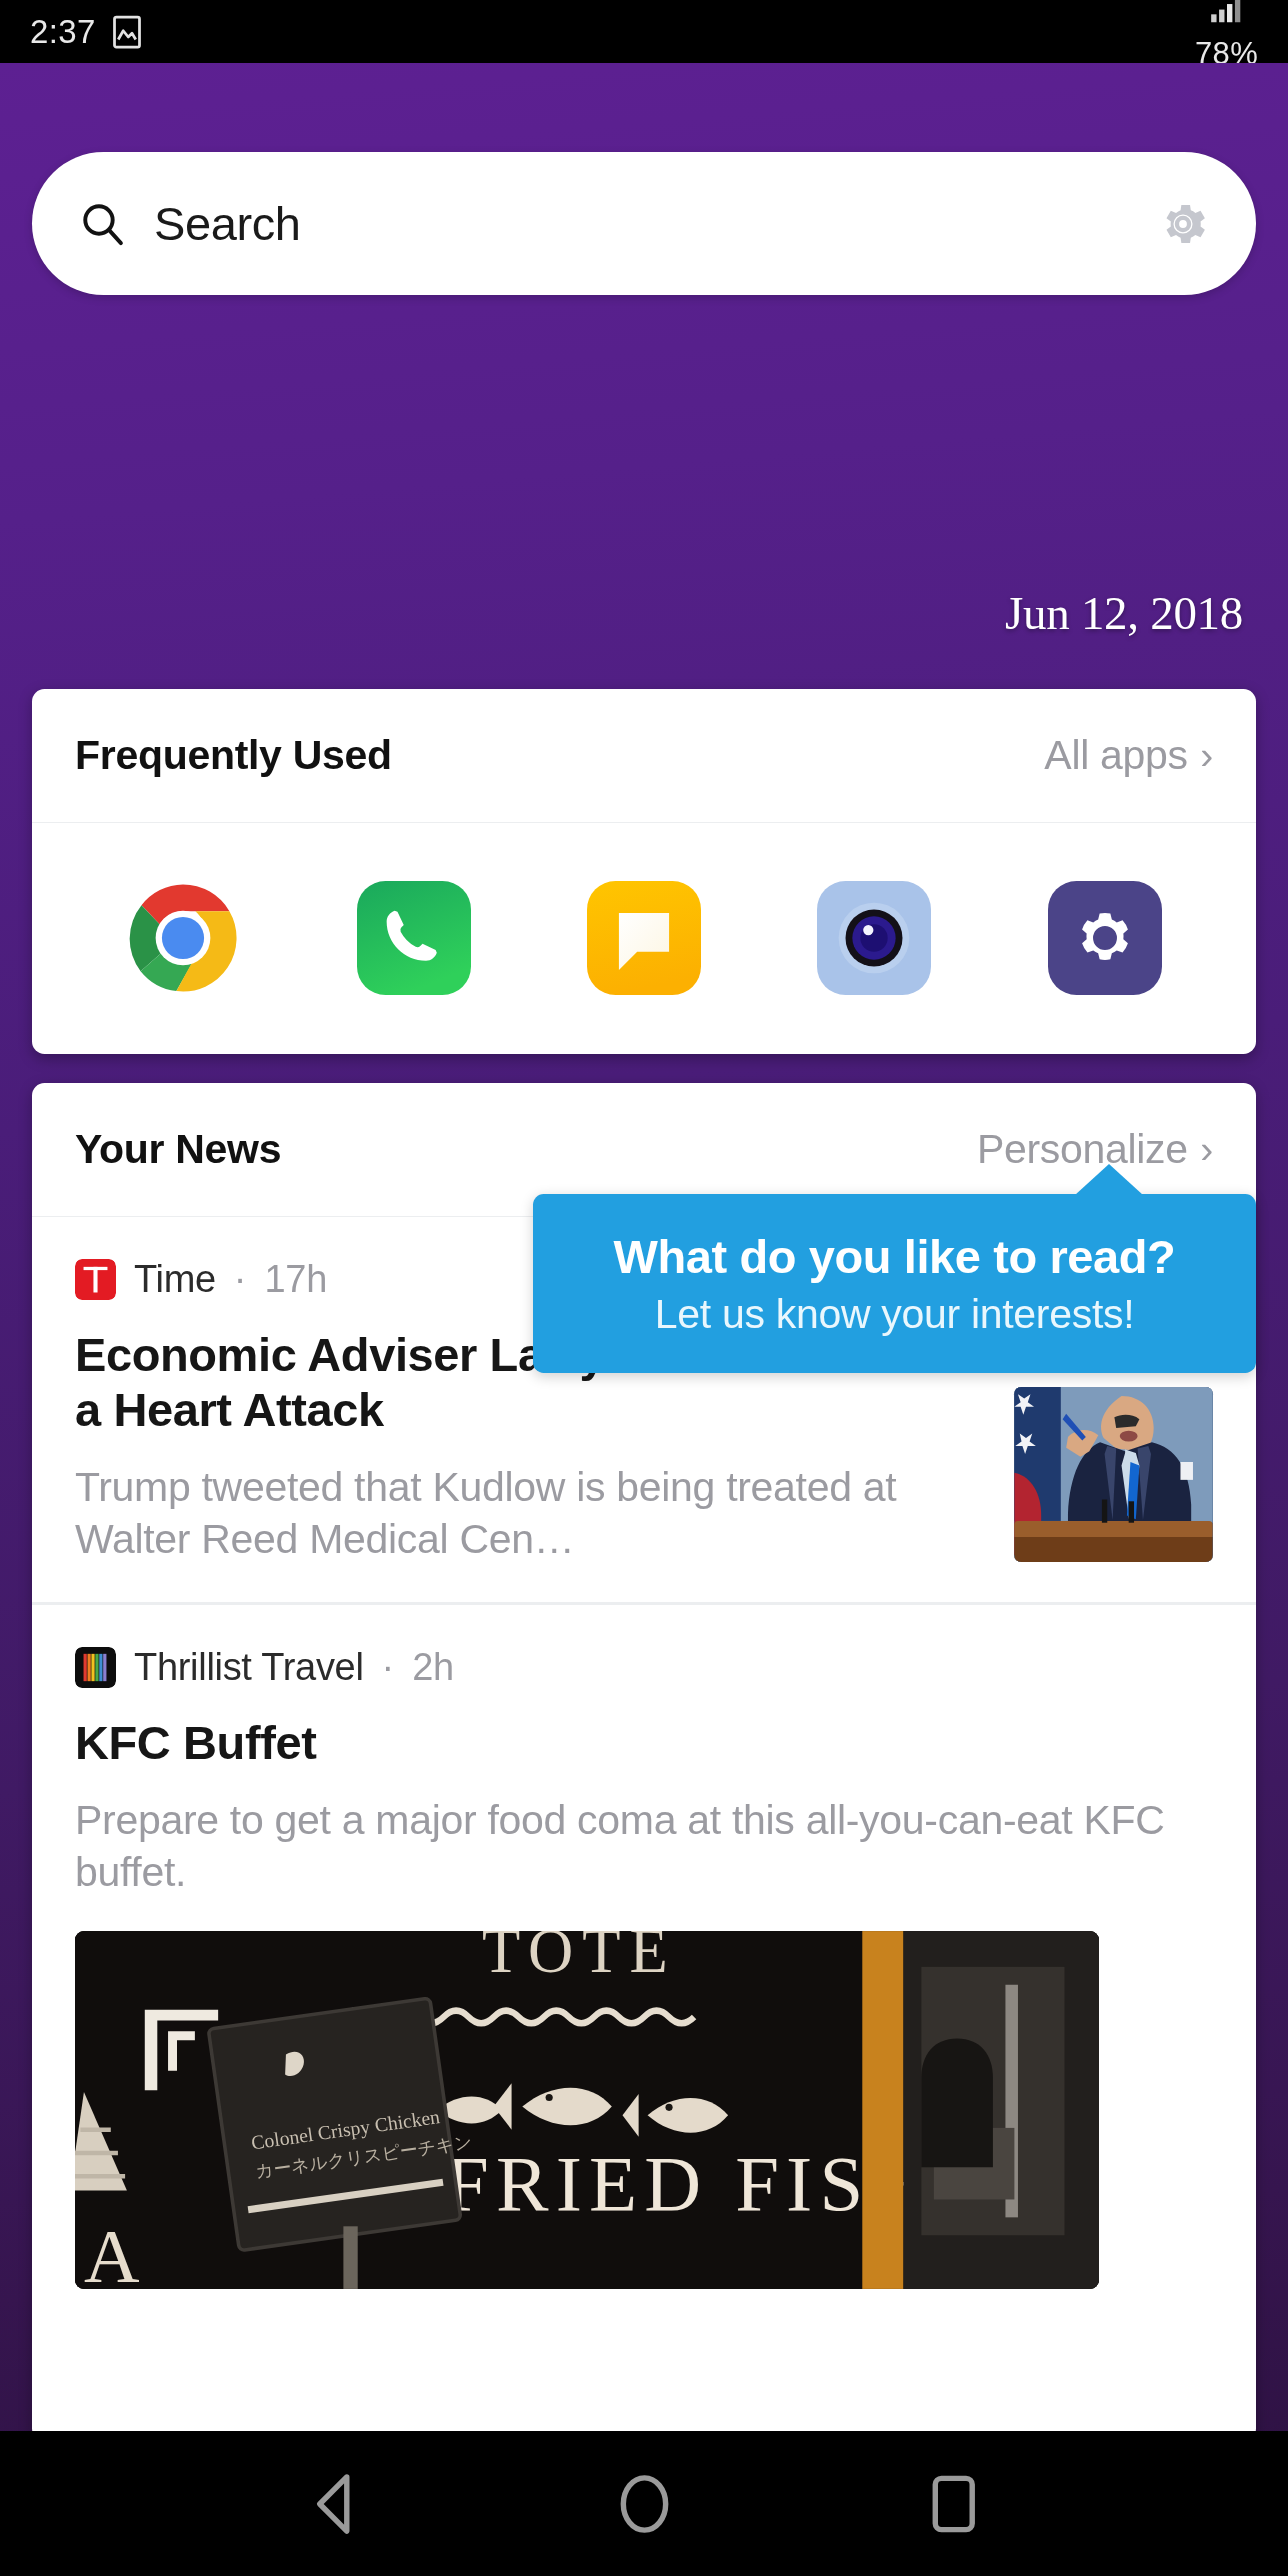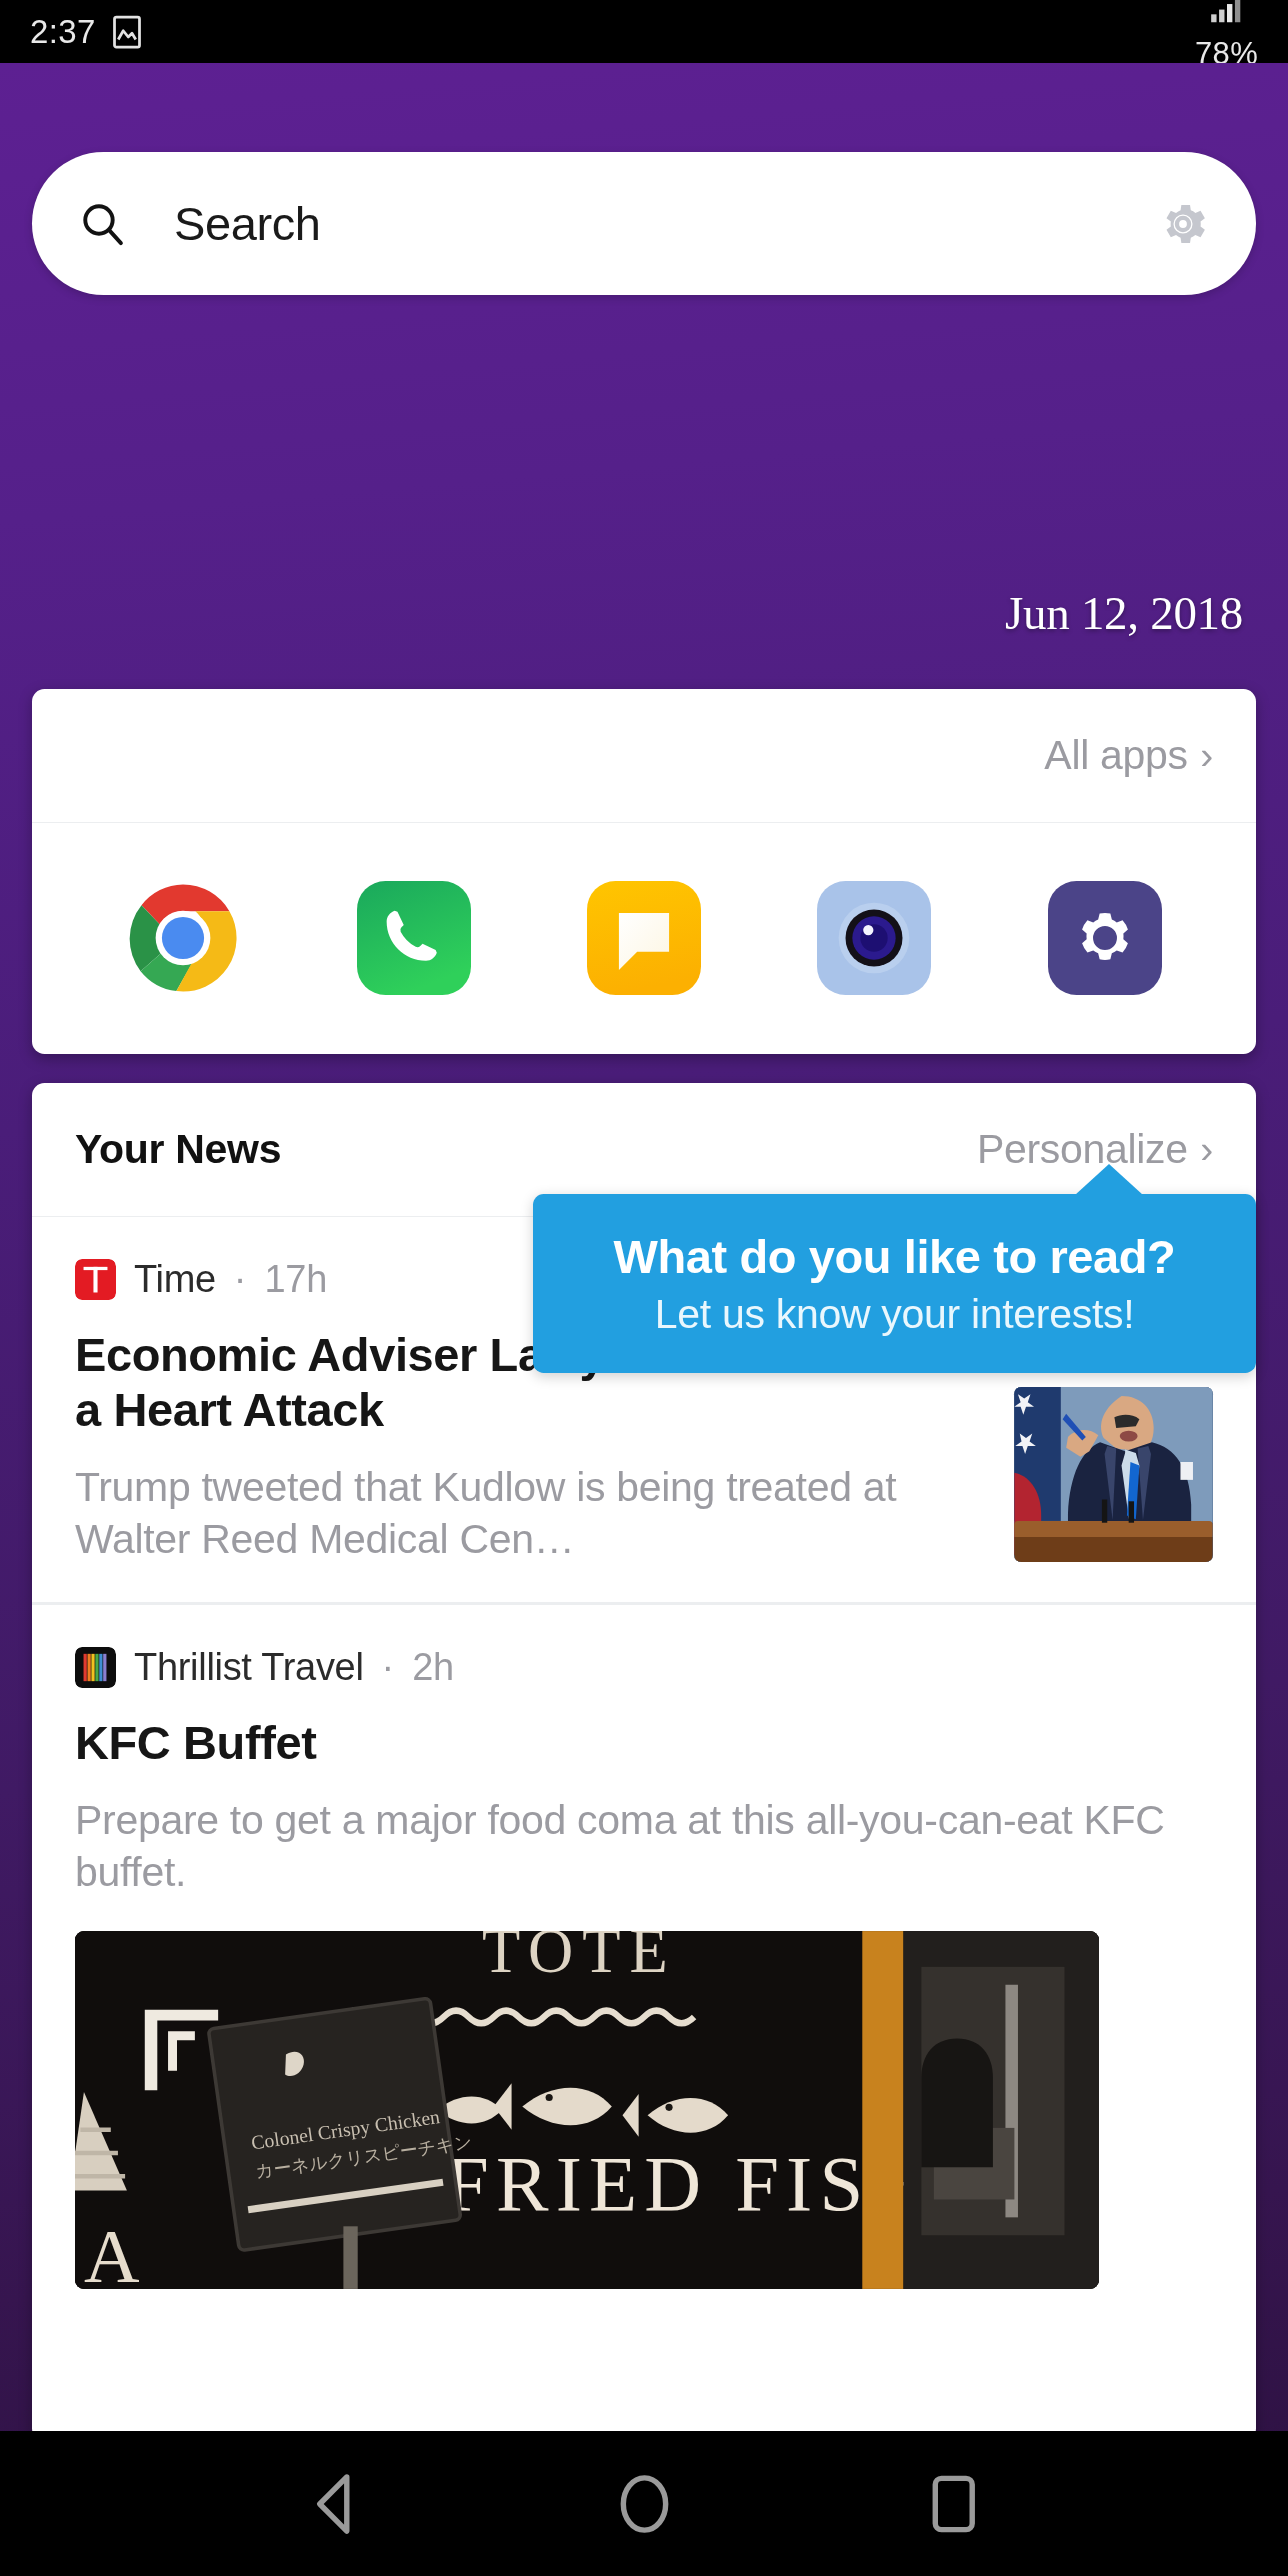--- a/index.html
+++ b/index.html
@@ -31,21 +31,21 @@
 
   
   .search-bar{
     position:absolute; top:89px; left:32px; width:1224px; height:143px;
     background:#fff; border-radius:72px;
     display:flex; align-items:center; padding:0 47px;
     box-shadow:0 2.7px 9px rgba(0,0,0,.18);
   }
   .search-icon{ width:47px; height:47px; flex:none; }
   .search-placeholder{
-    margin-left:48px; font-size:47px; color:#1a1a1a; letter-spacing:-0.4px;
+    margin-left:28px; font-size:47px; color:#1a1a1a; letter-spacing:-0.4px;
   }
   .search-settings{ margin-left:auto; width:52px; height:52px; flex:none; }
 
   
   .date-label{
     position:absolute; top:523px; right:45px;
     font-size:47px; color:#ffffff; letter-spacing:-0.3px;
     text-shadow:0 1.8px 4.5px rgba(0,0,0,.35);
     font-family:Liberation Serif, serif;
   }
@@ -180,20 +180,21 @@
     <svg class="search-settings" viewBox="0 0 24 24">
       <path fill="#c5c7ce" d="M12 8.2a3.8 3.8 0 1 0 0 7.6 3.8 3.8 0 0 0 0-7.6zm0 5.6a1.8 1.8 0 1 1 0-3.6 1.8 1.8 0 0 1 0 3.6z"></path>
       <path fill="#c5c7ce" d="M20.1 13.2c.05-.4.08-.8.08-1.2s-.03-.8-.08-1.2l2-1.5-2-3.4-2.4 1a7.6 7.6 0 0 0-2.1-1.2l-.36-2.5h-4l-.36 2.5c-.76.3-1.47.7-2.1 1.2l-2.4-1-2 3.4 2 1.5c-.05.4-.08.8-.08 1.2s.03.8.08 1.2l-2 1.5 2 3.4 2.4-1c.63.5 1.34.9 2.1 1.2l.36 2.5h4l.36-2.5c.76-.3 1.47-.7 2.1-1.2l2.4 1 2-3.4-2-1.5zM12 16.4a4.4 4.4 0 1 1 0-8.8 4.4 4.4 0 0 1 0 8.8z"></path>
     </svg>
   </div>
 
   <div class="date-label">Jun 12, 2018</div>
 
   <div class="card card-freq">
     <div class="card-header">
+      <span class="card-title">Frequently Used</span>
       <span class="card-action">
         <span>All apps</span>
         <span class="chev">›</span>
       </span>
     </div>
     <div class="app-row">
 
       <div class="app-icon">
         <svg viewBox="0 0 100 100" width="114" height="114">
           <circle cx="50" cy="50" r="47" fill="#fff"></circle>

